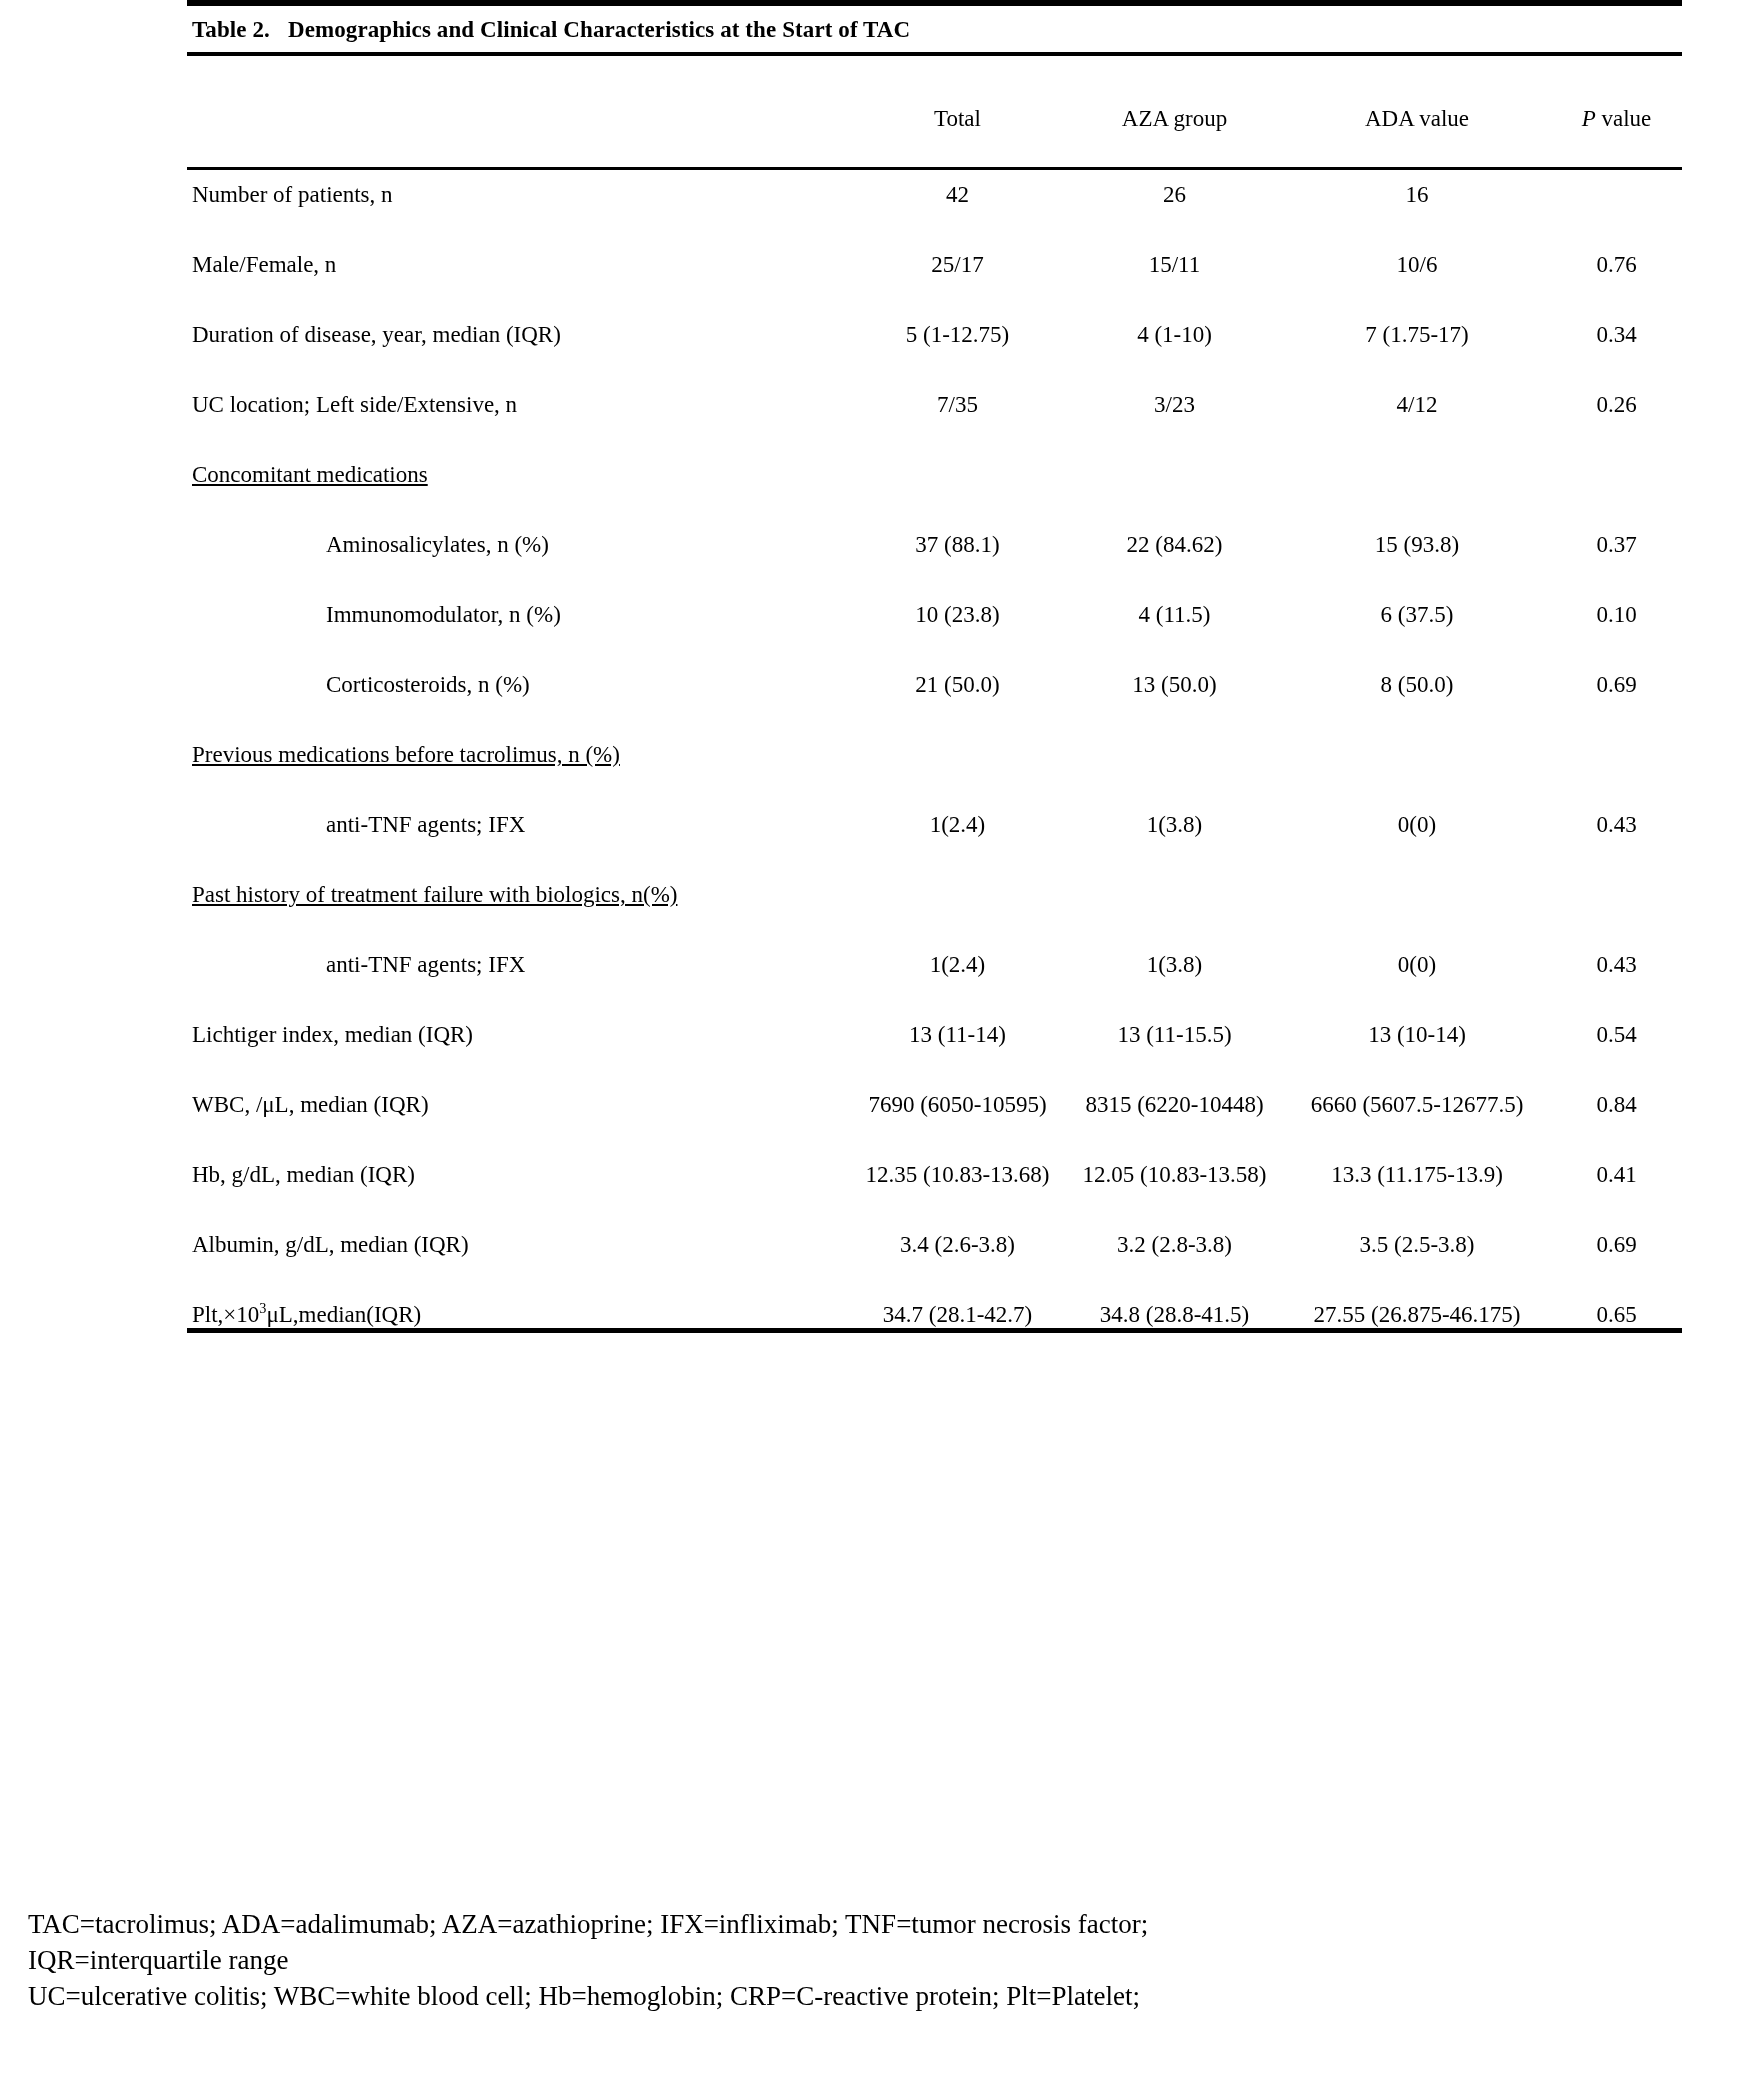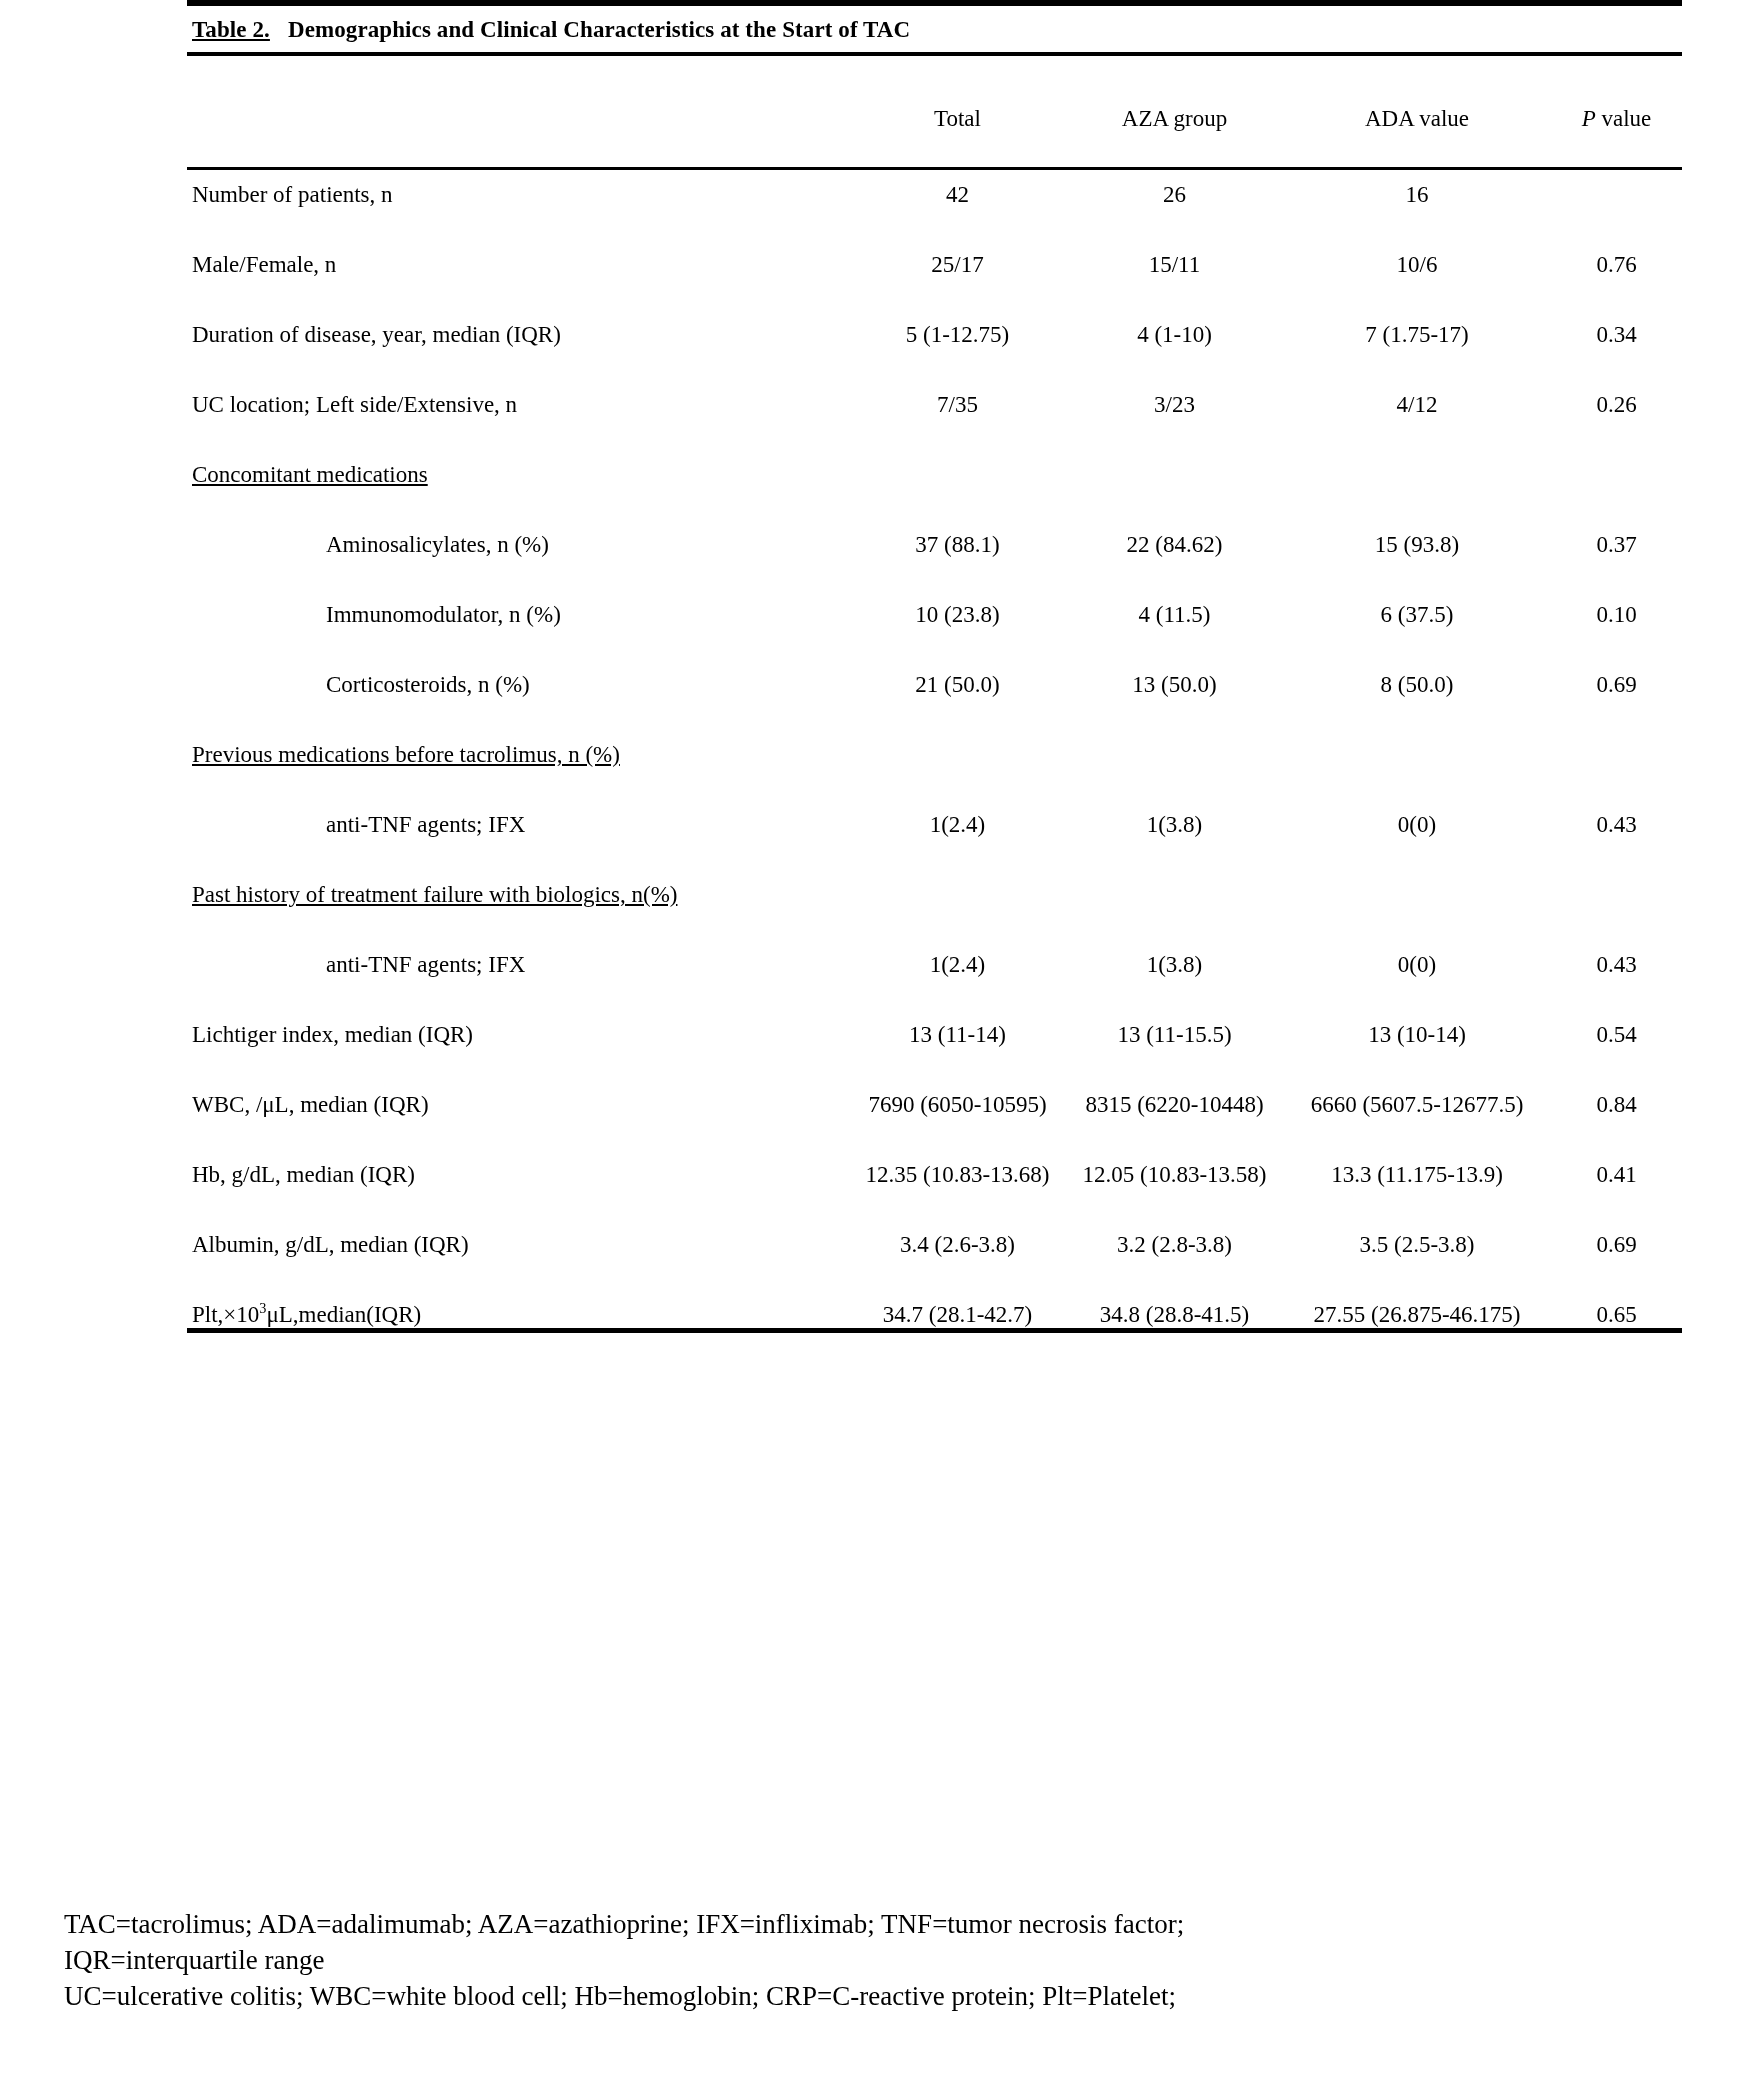--- a/index.html
+++ b/index.html
@@ -40,21 +40,21 @@
   .rule-medium { height: 4.5px; }
   .rule-thin  { height: 2.5px; }
 
   .title-row {
     padding: 11px 0 9px 5px;
     font-size: 23px;
     font-weight: bold;
     letter-spacing: 0.1px;
     white-space: nowrap;
   }
-  .title-row .tnum { margin-right: 18px; text-decoration: underline; }
+  .title-row .tnum { margin-right: 18px; }
 
   table.t2 {
     width: 100%;
     border-collapse: collapse;
     table-layout: fixed;
     font-size: 23px;
   }
 
   table.t2 col.c-label { width: 662px; }
   table.t2 col.c-total { width: 217px; }
@@ -101,21 +101,21 @@
 
   
   .footnote {
     position: absolute;
     left: 28px;
     top: 1907px;
     width: 1682px;
     font-size: 27px;
     line-height: 1.33;
   }
-  .footnote div { white-space: nowrap; margin-left: 36px; }
+  .footnote div { white-space: nowrap; }
 </style>
 </head>
 <body>
 
 <div class="page">
 
   <div class="table-block">
 
     <div class="rule rule-thick"></div>
 

